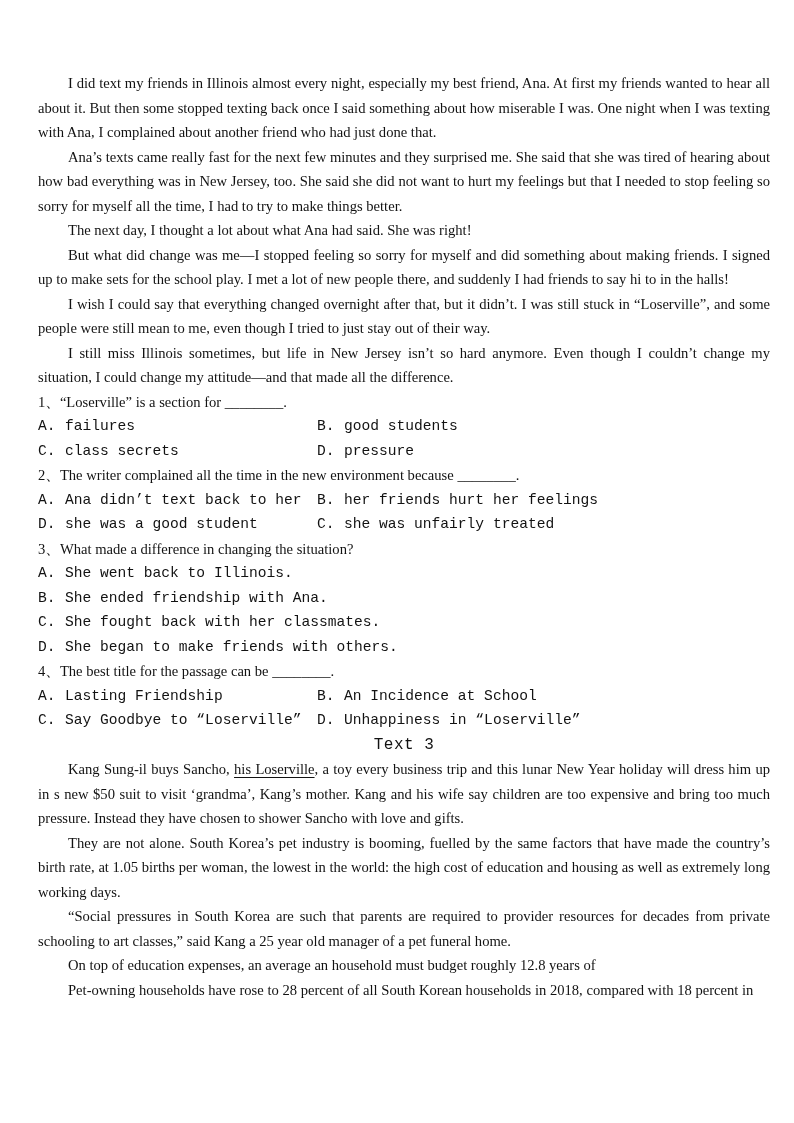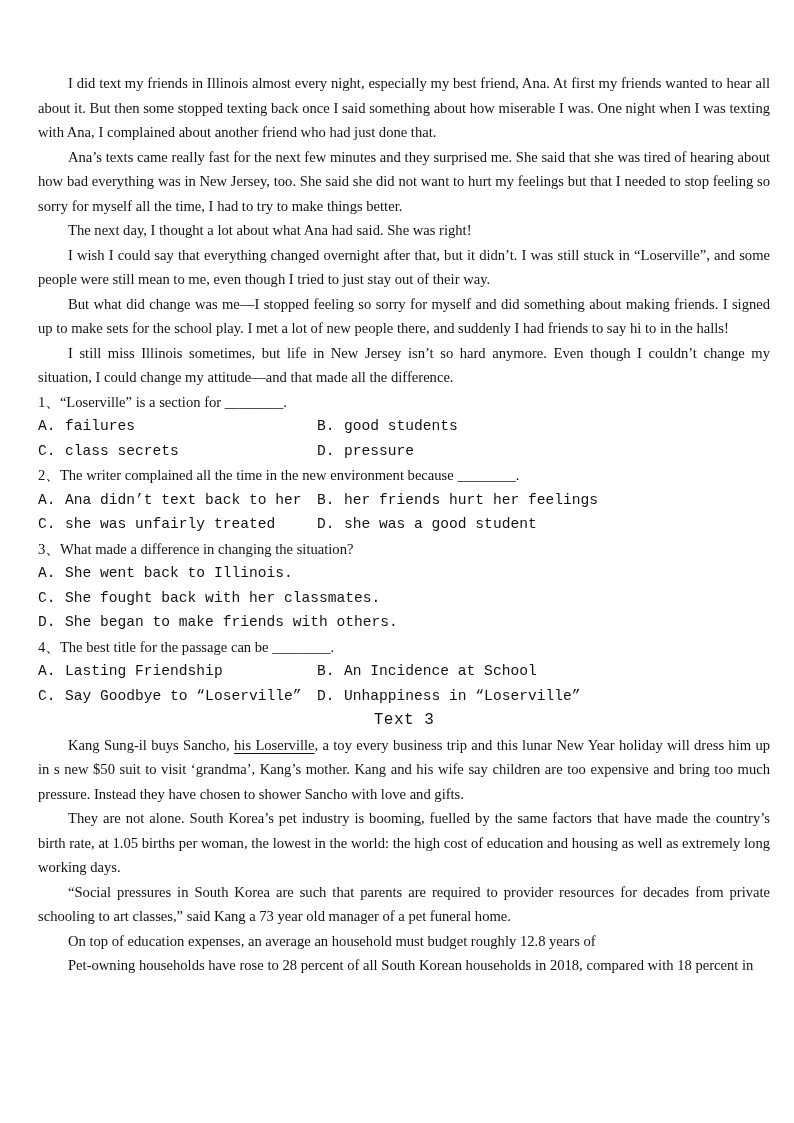--- a/index.html
+++ b/index.html
@@ -63,51 +63,52 @@
 </style>
 </head>
 <body>
 
 <div class="page">
 
   <section>
     <p class="para indent">I did text my friends in Illinois almost every night, especially my best friend, Ana. At first my friends wanted to hear all about it. But then some stopped texting back once I said something about how miserable I was. One night when I was texting with Ana, I complained about another friend who had just done that.</p>
     <p class="para indent">Ana’s texts came really fast for the next few minutes and they surprised me. She said that she was tired of hearing about how bad everything was in New Jersey, too. She said she did not want to hurt my feelings but that I needed to stop feeling so sorry for myself all the time, I had to try to make things better.</p>
     <p class="para indent">The next day, I thought a lot about what Ana had said. She was right!</p>
+    <p class="para indent">But what did change was me—I stopped feeling so sorry for myself and did something about making friends. I signed up to make sets for the school play. I met a lot of new people there, and suddenly I had friends to say hi to in the halls!</p>
     <p class="para indent">I wish I could say that everything changed overnight after that, but it didn’t. I was still stuck in “Loserville”, and some people were still mean to me, even though I tried to just stay out of their way.</p>
-    <p class="para indent">But what did change was me—I stopped feeling so sorry for myself and did something about making friends. I signed up to make sets for the school play. I met a lot of new people there, and suddenly I had friends to say hi to in the halls!</p>
     <p class="para indent">I still miss Illinois sometimes, but life in New Jersey isn’t so hard anymore. Even though I couldn’t change my situation, I could change my attitude—and that made all the difference.</p>
   </section>
 
   <section>
 
     <div>
       <p class="q-stem">1、“Loserville” is a section for ________.</p>
       <div class="opts-2col">
         <div class="opt"><span class="opt-label">A.</span><span>failures</span></div>
         <div class="opt"><span class="opt-label">B.</span><span>good students</span></div>
         <div class="opt"><span class="opt-label">C.</span><span>class secrets</span></div>
         <div class="opt"><span class="opt-label">D.</span><span>pressure</span></div>
       </div>
     </div>
 
     <div>
       <p class="q-stem">2、The writer complained all the time in the new environment because ________.</p>
       <div class="opts-2col">
         <div class="opt"><span class="opt-label">A.</span><span>Ana didn’t text back to her</span></div>
         <div class="opt"><span class="opt-label">B.</span><span>her friends hurt her feelings</span></div>
+        <div class="opt"><span class="opt-label">D.</span><span>she was a good student</span></div>
         <div class="opt"><span class="opt-label">C.</span><span>she was unfairly treated</span></div>
-        <div class="opt"><span class="opt-label">D.</span><span>she was a good student</span></div>
       </div>
     </div>
 
     <div>
       <p class="q-stem">3、What made a difference in changing the situation?</p>
       <div class="opts-1col">
         <div class="opt"><span class="opt-label">A.</span><span>She went back to Illinois.</span></div>
+        <div class="opt"><span class="opt-label">B.</span><span>She ended friendship with Ana.</span></div>
         <div class="opt"><span class="opt-label">C.</span><span>She fought back with her classmates.</span></div>
         <div class="opt"><span class="opt-label">D.</span><span>She began to make friends with others.</span></div>
       </div>
     </div>
 
     <div>
       <p class="q-stem">4、The best title for the passage can be ________.</p>
       <div class="opts-2col">
         <div class="opt"><span class="opt-label">A.</span><span>Lasting Friendship</span></div>
         <div class="opt"><span class="opt-label">B.</span><span>An Incidence at School</span></div>
@@ -115,18 +116,18 @@
         <div class="opt"><span class="opt-label">D.</span><span>Unhappiness in “Loserville”</span></div>
       </div>
     </div>
 
   </section>
 
   <section>
     <h2 class="t3-heading">Text 3</h2>
     <p class="para indent"><span>Kang Sung-il buys Sancho, </span><span class="underlined">his Loserville</span><span>, a toy every business trip and this lunar New Year holiday will dress him up in s new $50 suit to visit ‘grandma’, Kang’s mother. Kang and his wife say children are too expensive and bring too much pressure. Instead they have chosen to shower Sancho with love and gifts.</span></p>
     <p class="para indent">They are not alone. South Korea’s pet industry is booming, fuelled by the same factors that have made the country’s birth rate, at 1.05 births per woman, the lowest in the world: the high cost of education and housing as well as extremely long working days.</p>
-    <p class="para indent">“Social pressures in South Korea are such that parents are required to provider resources for decades from private schooling to art classes,” said Kang a 73 year old manager of a pet funeral home.</p>
+    <p class="para indent">“Social pressures in South Korea are such that parents are required to provider resources for decades from private schooling to art classes,” said Kang a 25 year old manager of a pet funeral home.</p>
     <p class="para indent">On top of education expenses, an average an household must budget roughly 12.8 years of</p>
     <p class="para indent">Pet-owning households have rose to 28 percent of all South Korean households in 2018, compared with 18 percent in</p>
   </section>
 
 </div>
 
 </body></html>

